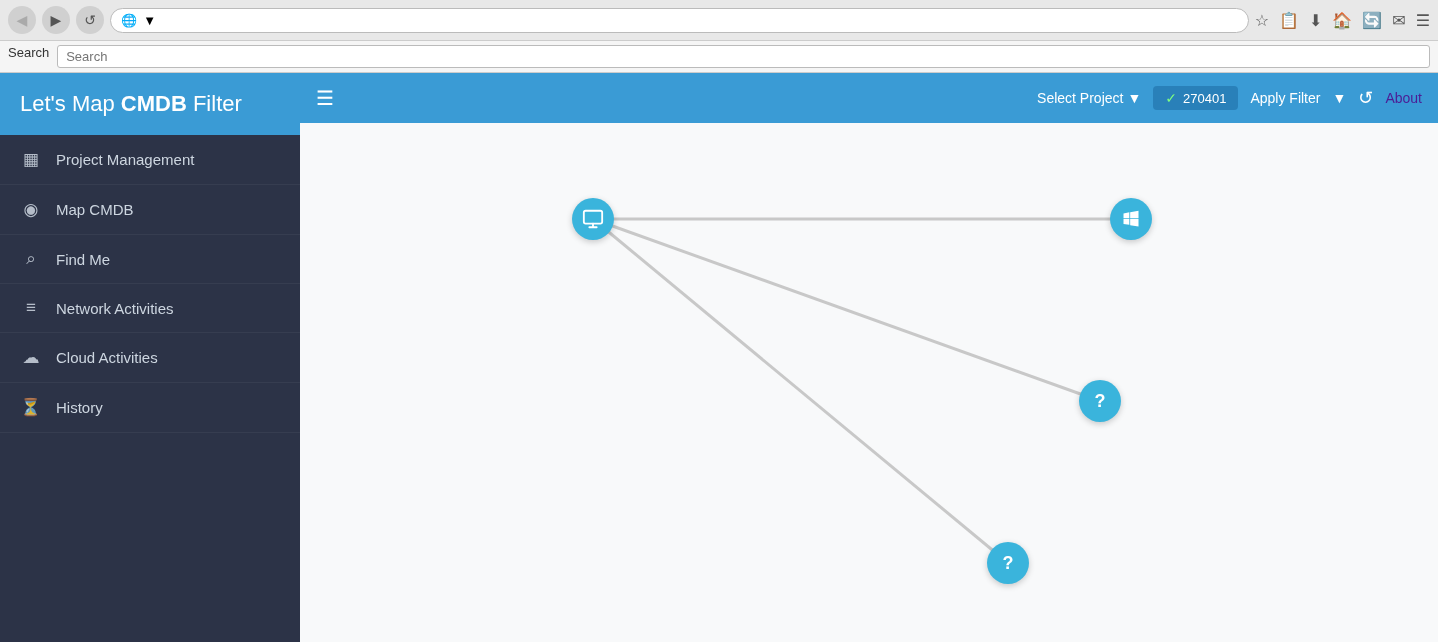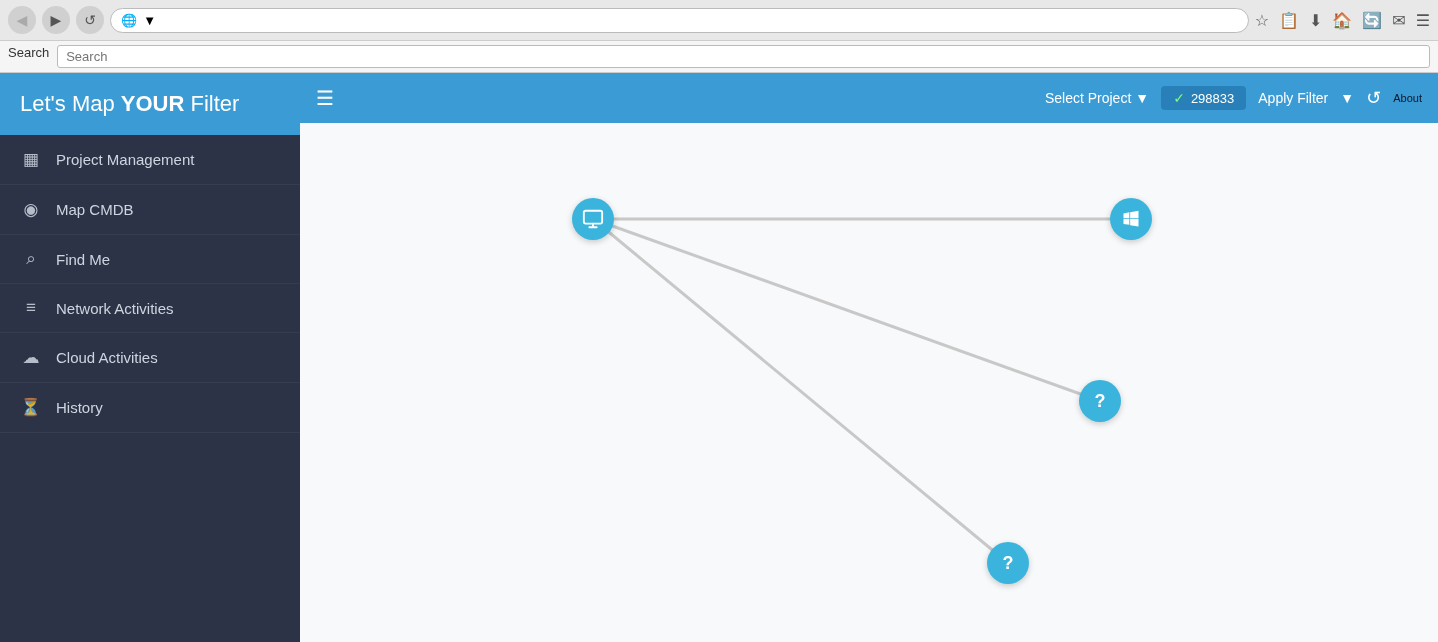--- a/index.html
+++ b/index.html
@@ -171,22 +171,22 @@
       font-size: 14px;
       cursor: pointer;
       display: flex; align-items: center; gap: 12px;
     }
     .refresh-btn {
       color: #fff;
       font-size: 18px;
       cursor: pointer;
     }
     .about-btn {
-      color: #0f172a;
-      font-size: 11px;
+      color: #4c1d95;
+      font-size: 14px;
       cursor: pointer;
     }
 
     
     .canvas-area {
       flex: 1;
       background: #f8f9fa;
       position: relative;
       overflow: hidden;
     }
@@ -239,21 +239,21 @@
     <span class="browser-search-label">Search</span>
     <input class="browser-search-input" placeholder="Search" style="">
   </div>
 </div>
 
 <div class="app-container">
 
   <div class="sidebar">
     <div class="sidebar-header">
       <span>
-        <span>Let's Map </span><strong>YOUR</strong><span> Filter</span>
+        <span>Let's Map </span><strong>CMDB</strong><span> Filter</span>
       </span>
     </div>
     <nav class="sidebar-nav">
       <div class="sidebar-item">
         <span class="sidebar-icon">▦</span>
         <span>Project Management</span>
       </div>
       <div class="sidebar-item">
         <span class="sidebar-icon">◉</span>
         <span>Map CMDB</span>
@@ -281,21 +281,21 @@
 
     <div class="top-bar">
       <span class="hamburger">☰</span>
       <div class="top-bar-right">
         <div class="select-project-btn">
           <span>Select Project</span>
           <span>▼</span>
         </div>
         <div class="project-badge">
           <span class="project-badge-check">✓</span>
-          <span>298833</span>
+          <span>270401</span>
         </div>
         <div class="apply-filter-btn">
           <span>Apply Filter</span>
           <span>▼</span>
         </div>
         <span class="refresh-btn">↺</span>
         <span class="about-btn">About</span>
       </div>
     </div>
 

